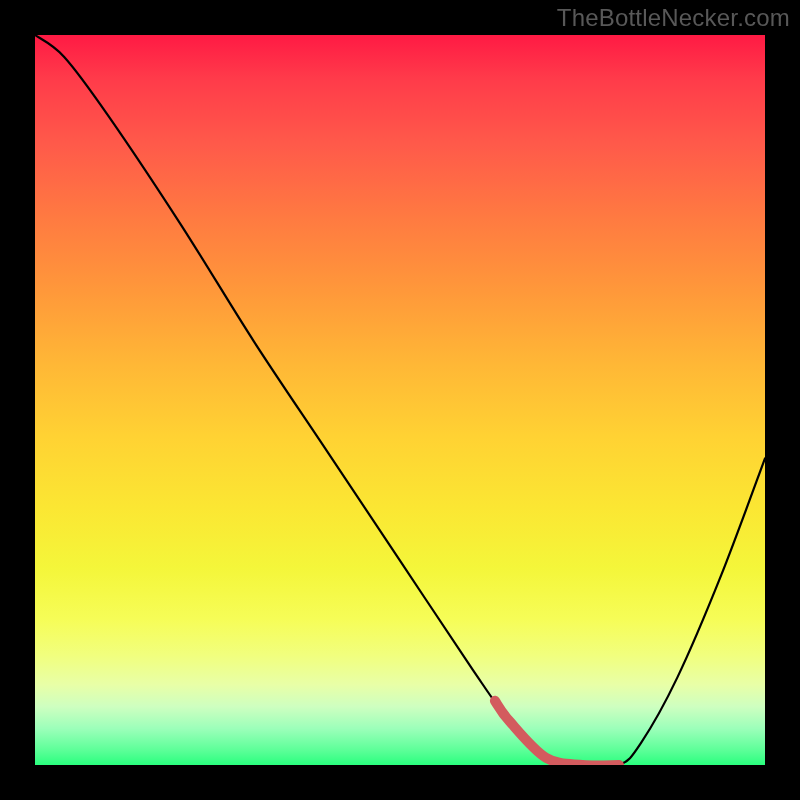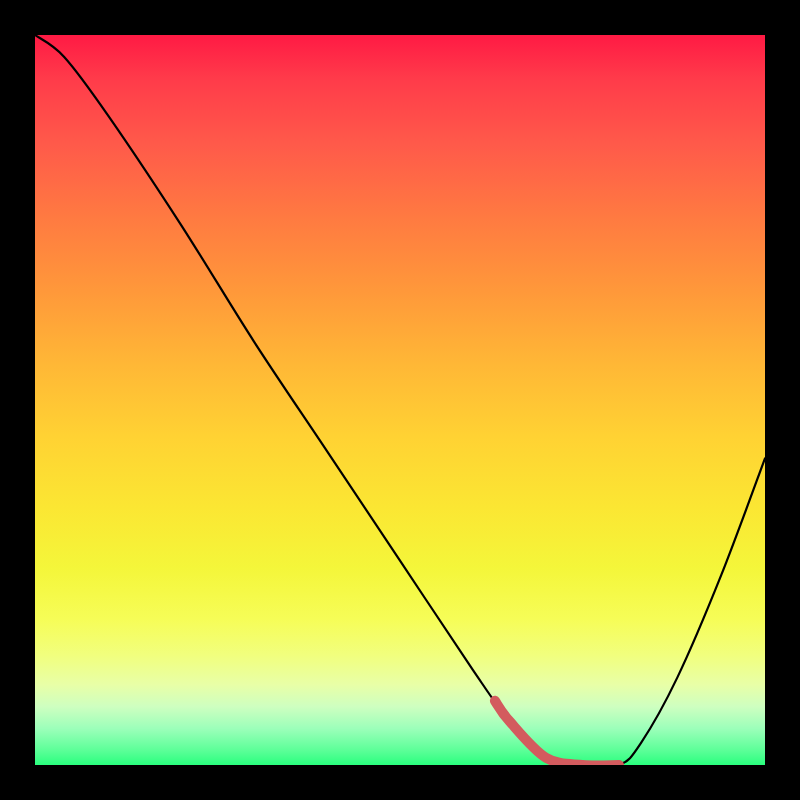--- a/index.html
+++ b/index.html
@@ -53,20 +53,21 @@
   svg.curve {
     position: absolute;
     inset: 0;
     width: 100%;
     height: 100%;
   }
 </style>
 </head>
 <body>
 <div class="container">
+  <div class="watermark">TheBottleNecker.com</div>
 
   <div class="plot-area">
     <div class="gradient"></div>
     <svg class="curve" viewBox="0 0 730 730" preserveAspectRatio="none">
       <path id="main-curve" fill="none" stroke="#000" stroke-width="2.2" stroke-linecap="round" d="M 0 0 C 4.866666666666666 3.6499999999999964 17.03333333333333 8.516666666666652 29.2 21.899999999999977 C 41.36666666666667 35.2833333333333 53.53333333333333 52.31666666666662 73 80.29999999999995 C 92.46666666666667 108.28333333333329 121.66666666666667 152.0833333333333 146 189.79999999999995 C 170.33333333333334 227.51666666666662 194.66666666666666 268.8833333333333 219 306.6 C 243.33333333333334 344.3166666666667 267.6666666666667 379.6 292 416.1 C 316.3333333333333 452.6 340.6666666666667 489.1 365 525.6 C 389.3333333333333 562.1 419.75 608.3333333333334 438 635.1 C 456.25 661.8666666666667 462.33333333333337 671.6 474.5 686.2 C 486.66666666666663 700.8000000000001 498.83333333333326 715.4000000000001 510.99999999999994 722.7 C 523.1666666666666 730 535.3333333333334 728.7833333333333 547.5 730 C 559.6666666666666 731.2166666666667 574.2666666666667 733.65 584 730 C 593.7333333333333 726.35 596.1666666666666 722.7 605.9 708.1 C 615.6333333333333 693.5 629.0166666666667 670.3833333333333 642.4 642.4 C 655.7833333333333 614.4166666666666 671.5999999999999 576.7 686.1999999999999 540.2 C 700.8 503.70000000000005 722.7 442.8666666666667 730 423.40000000000003"></path>
       <path id="highlight-curve" fill="none" stroke="#d35b5e" stroke-width="10" stroke-linecap="round" d="M 459.9 665.76 C 462.3333333333333 669.1666666666666 465.98333333333335 676.71 474.5 686.2 C 483.01666666666665 695.69 498.83333333333326 715.4000000000001 510.99999999999994 722.7 C 523.1666666666666 730 535.3333333333334 728.7833333333333 547.5 730 C 559.6666666666666 731.2166666666667 577.9166666666666 730 584 730"></path>
     </svg>
   </div>
 </div>
 

